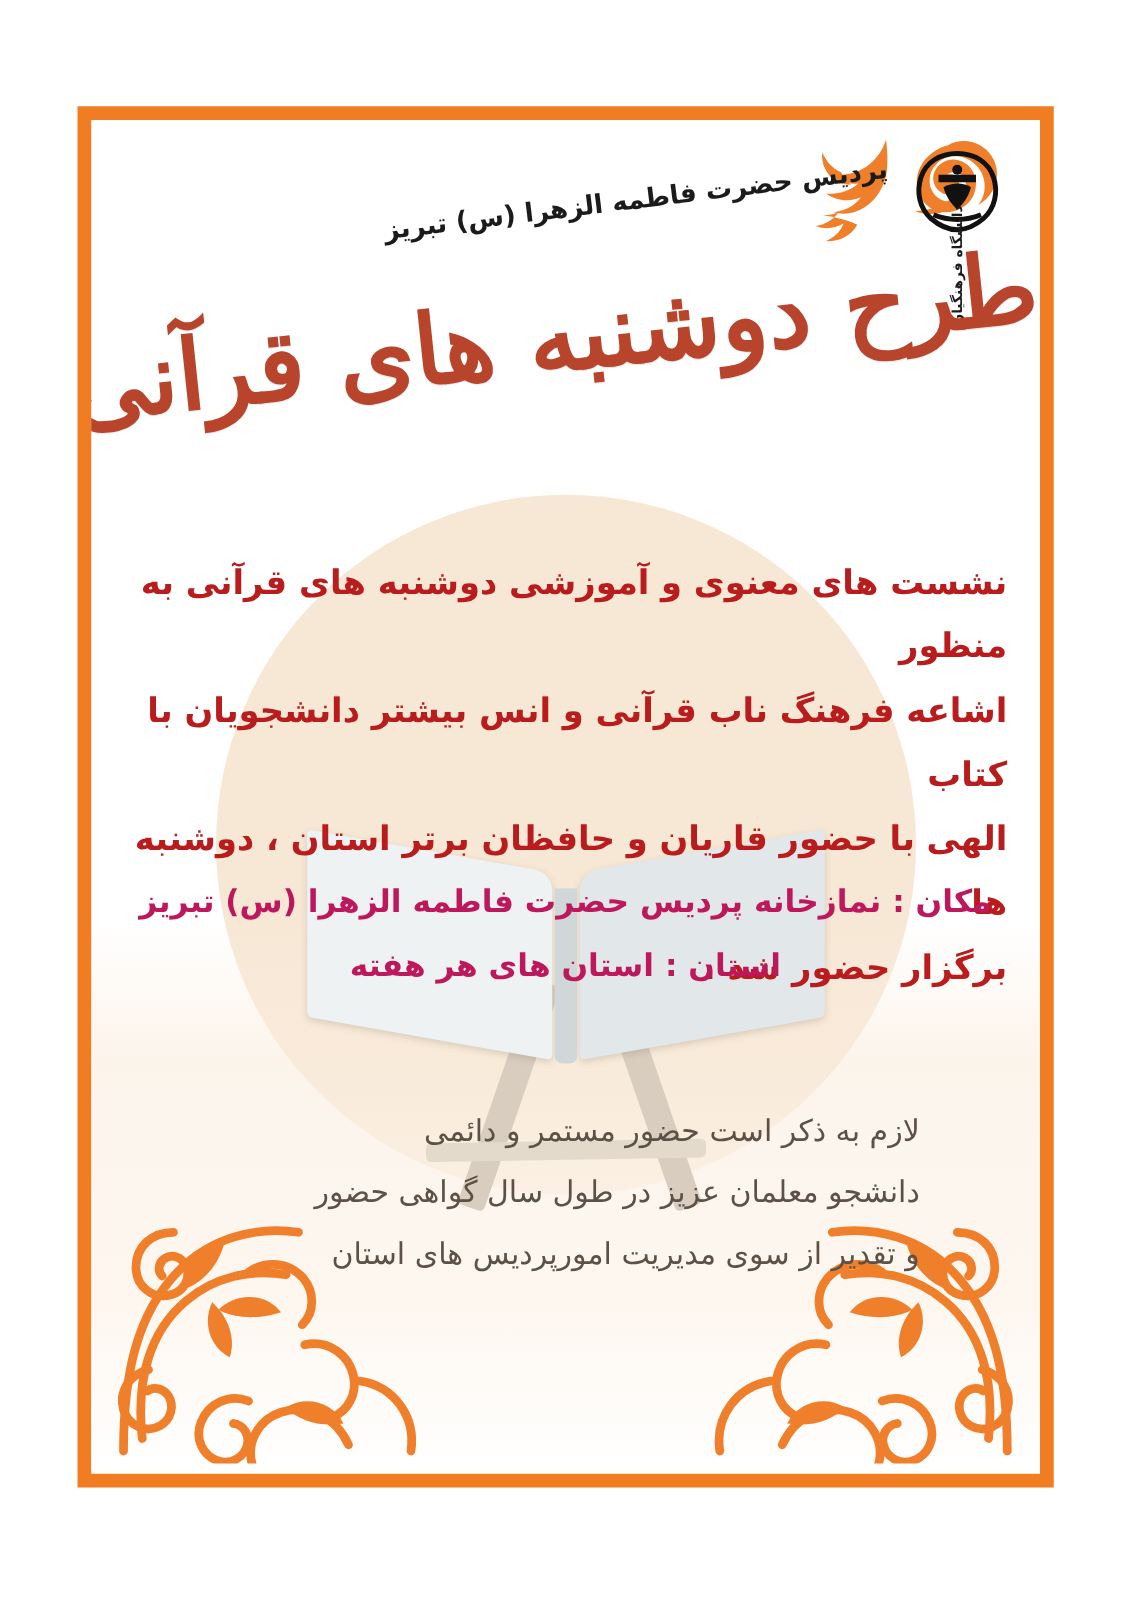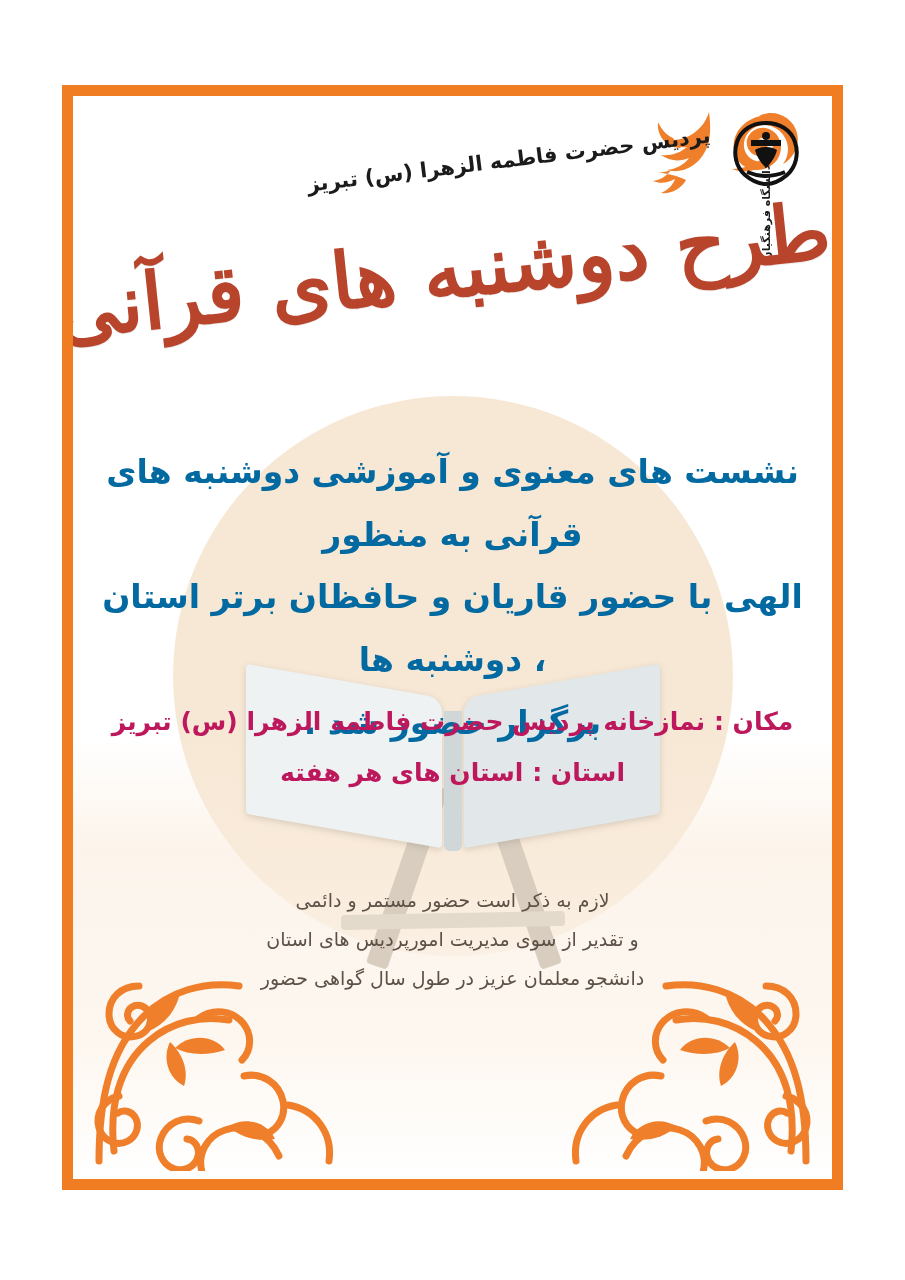--- a/index.html
+++ b/index.html
@@ -185,47 +185,46 @@
     text-shadow: 0 1px 0 rgba(0,0,0,.08);
     white-space: nowrap;
   }
 
   
   .intro {
     position: absolute;
     top: 345px;
     left: 26px;
     right: 26px;
-    text-align: center;
-    font-size: 33px;
+    font-size: 27px;
     font-weight: bold;
     line-height: 1.9;
-    color: #0369a1;
+    color: #b91c1c;
   }
 
   .details {
     position: absolute;
     top: 600px;
     left: 26px;
     right: 26px;
     text-align: center;
     font-size: 25px;
     font-weight: bold;
     line-height: 2.05;
     color: #be185d;
   }
   .details .row { white-space: nowrap; }
 
   .note {
     position: absolute;
     top: 785px;
     left: 96px;
     right: 96px;
-    text-align: center;
-    font-size: 19px;
+    text-align: right;
+    font-size: 24px;
     line-height: 2.05;
     color: #5d5147;
   }
 </style>
 </head>
 <body>
 
 <div class="poster">
 
   <div class="frame">
@@ -313,35 +312,36 @@
         </div>
         <div class="uni-name">دانشگاه فرهنگیان</div>
       </div>
       <div class="campus">پردیس حضرت فاطمه الزهرا (س) تبریز</div>
     </div>
 
     <div class="title">طرح دوشنبه های قرآنی</div>
 
     <div class="intro">
       <div>نشست های معنوی و آموزشی دوشنبه های قرآنی به منظور</div>
+      <div>اشاعه فرهنگ ناب قرآنی و انس بیشتر دانشجویان با کتاب</div>
       <div>الهی با حضور قاریان و حافظان برتر استان ، دوشنبه ها</div>
       <div>برگزار حضور شد .</div>
     </div>
 
     <div class="details">
       <div class="row">
         <span>مکان :</span>
         <span>نمازخانه پردیس حضرت فاطمه الزهرا (س) تبریز</span>
       </div>
       <div class="row">
         <span>استان :</span>
         <span>استان های هر هفته</span>
       </div>
     </div>
 
     <div class="note">
       <div>لازم به ذکر است حضور مستمر و دائمی</div>
+      <div>دانشجو معلمان عزیز در طول سال گواهی حضور</div>
       <div>و تقدیر از سوی مدیریت امورپردیس های استان</div>
-      <div>دانشجو معلمان عزیز در طول سال گواهی حضور</div>
     </div>
 
   </div>
 </div>
 
 </body></html>

